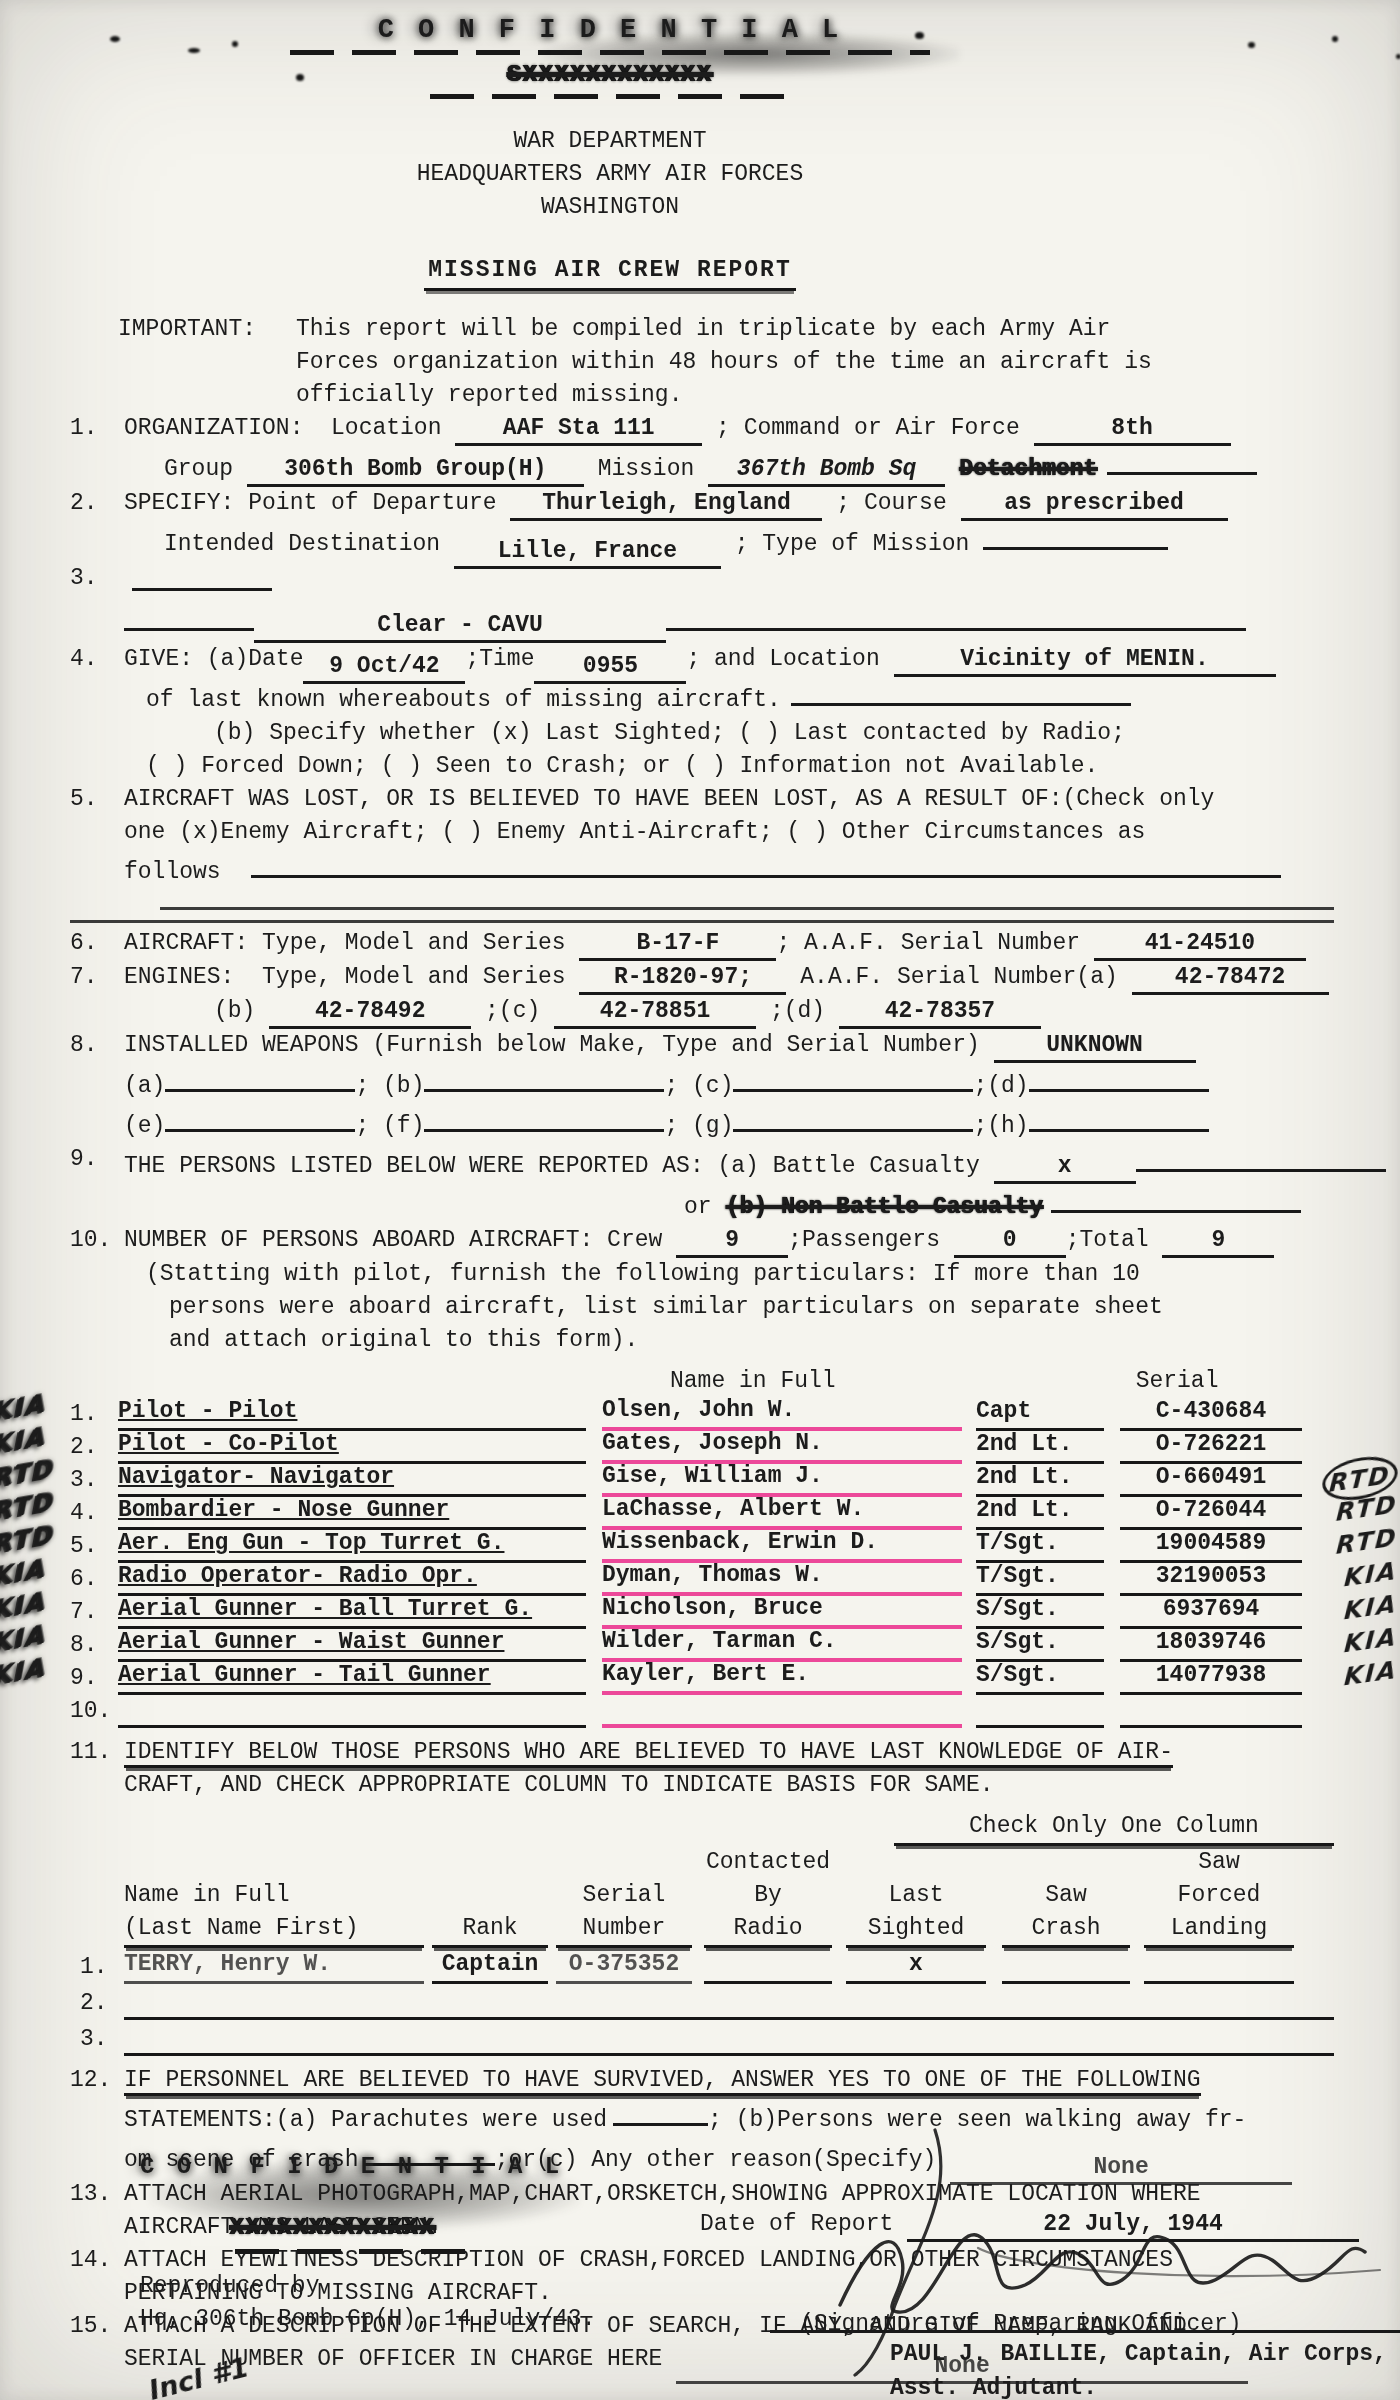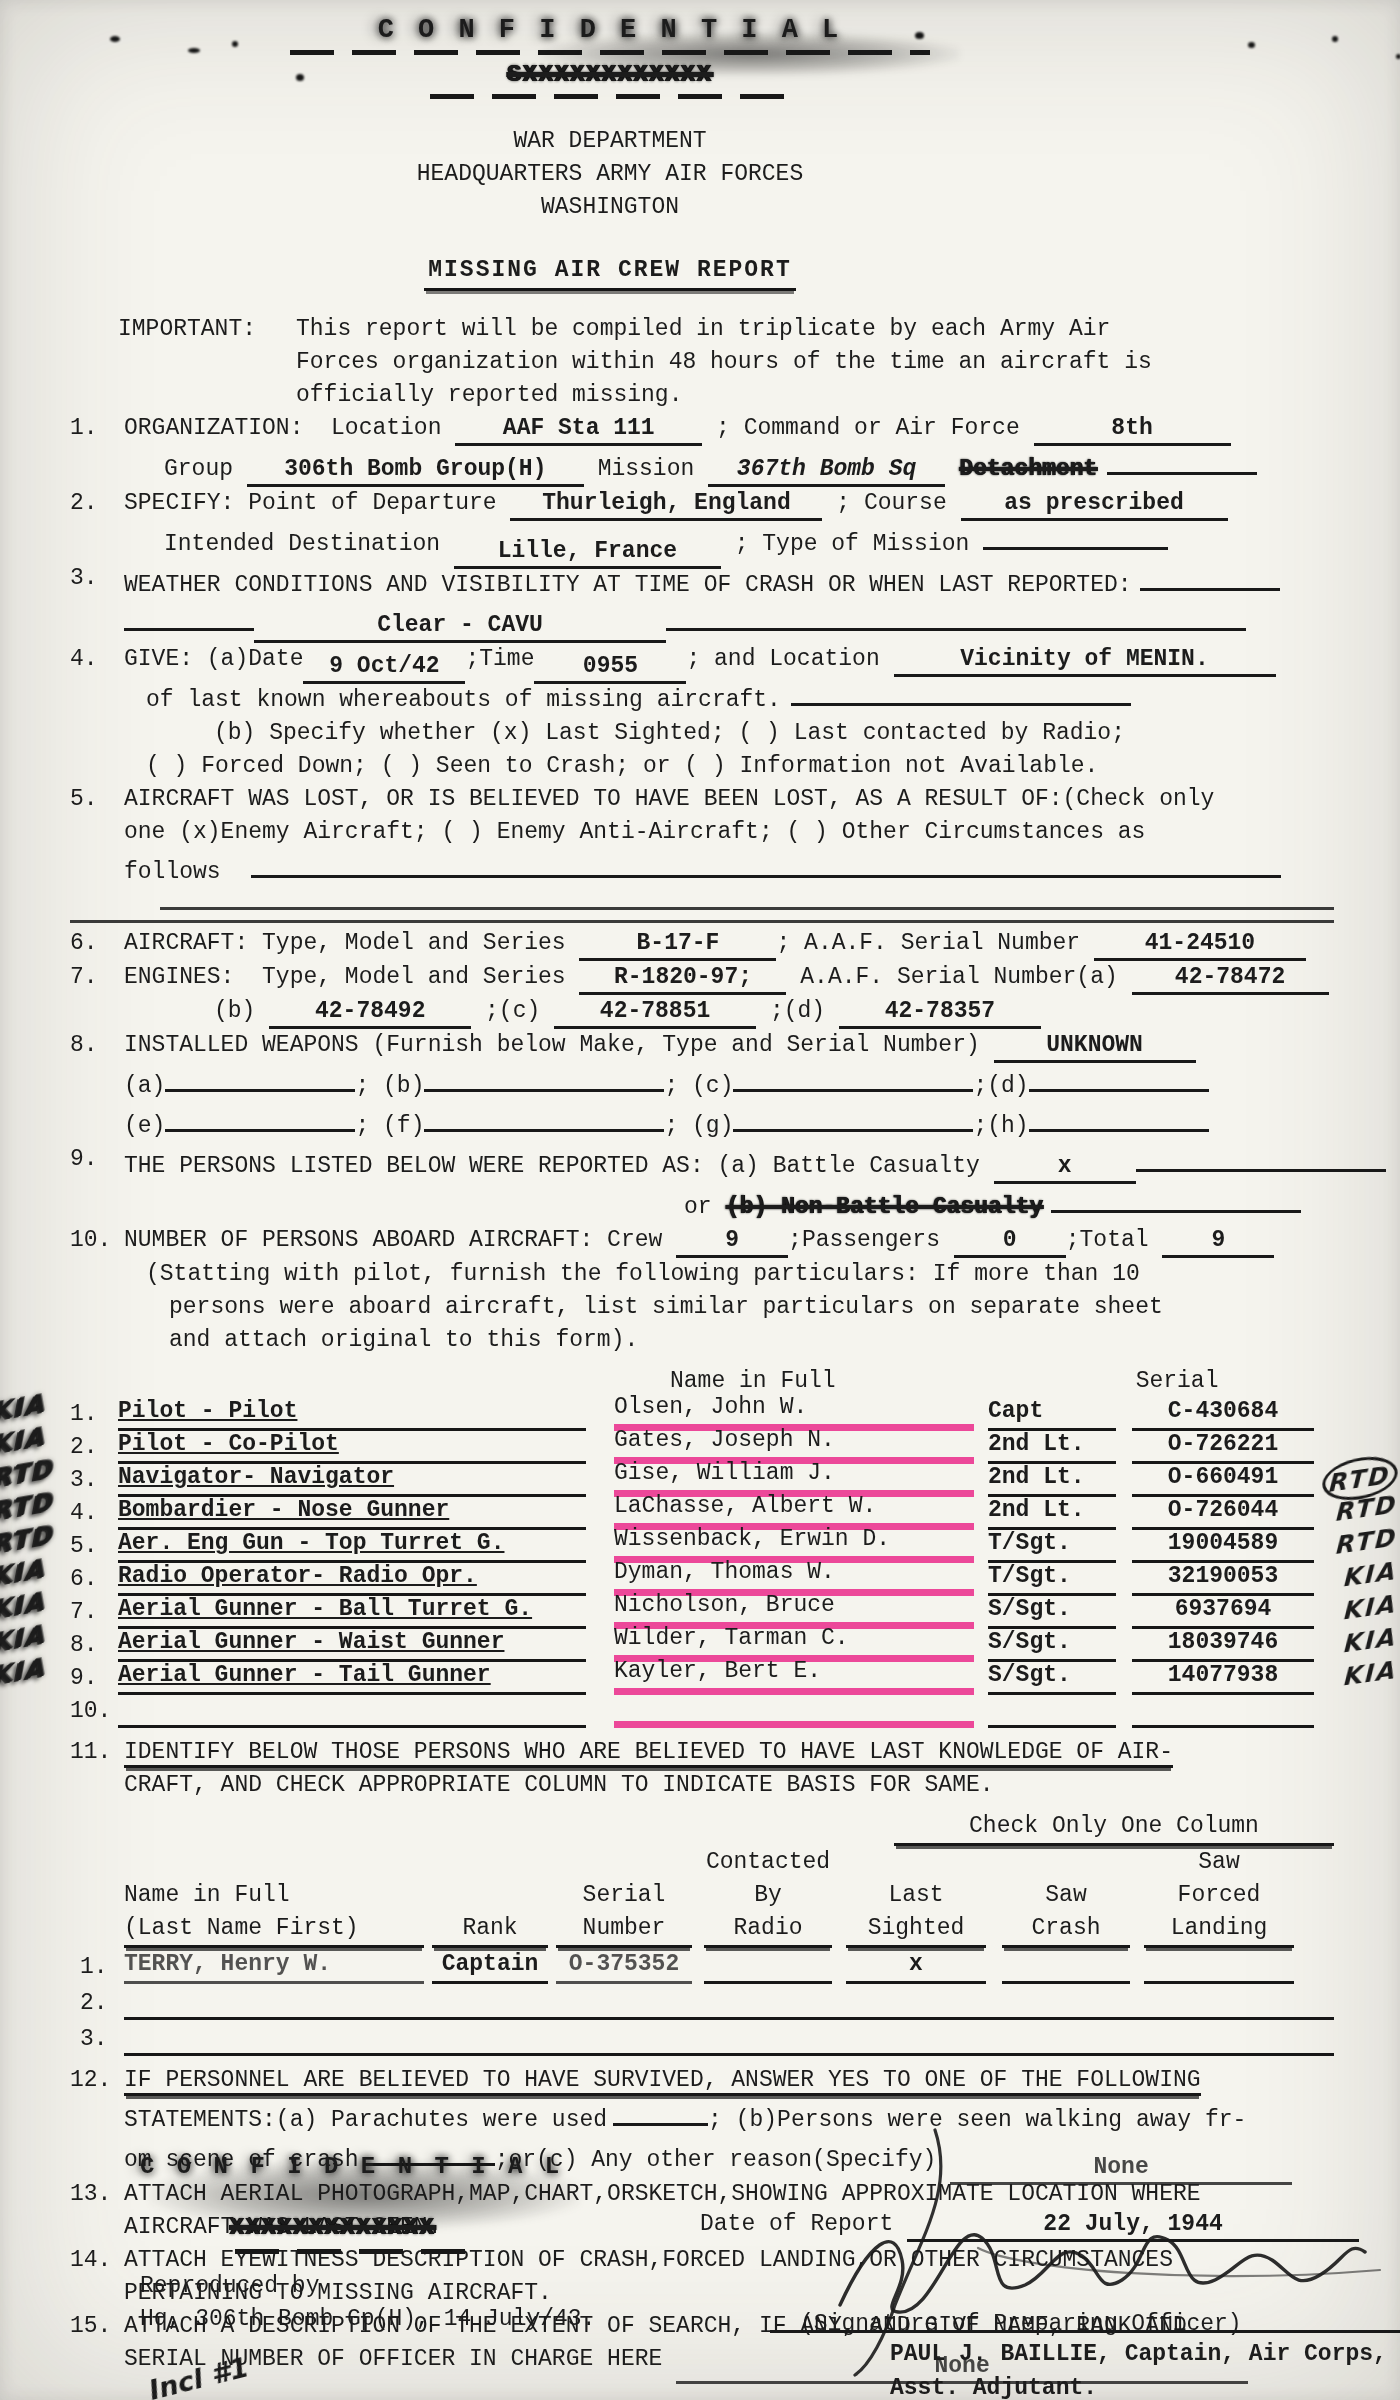--- a/index.html
+++ b/index.html
@@ -30,21 +30,21 @@
         padding:0 6px;line-height:30px;vertical-align:baseline;}
   .blank{border-bottom:3px solid #191919;display:inline-block;height:26px;vertical-align:baseline;}
   .sub{position:relative;top:7px;}
   .xout{font-weight:700;text-decoration:line-through;text-decoration-thickness:4px;
         text-shadow:1px 0 0 #141414,0 0 2px rgba(10,10,10,.85);filter:blur(.35px);}
   .rule{height:3px;background:#1a1a1a;opacity:.85;}
   
   .crow{display:flex;align-items:flex-end;position:relative;height:33px;}
   .c-num{width:48px;flex:none;}
   .c-pos{width:468px;flex:none;border-bottom:3px solid #171717;font-weight:700;overflow:hidden;text-decoration:underline;}
-  .c-name{width:360px;flex:none;border-bottom:7px solid #ec4899;font-weight:400;margin-left:28px;overflow:hidden;}
+  .c-name{width:360px;flex:none;border-bottom:4px solid #ec4899;font-weight:700;margin-left:16px;overflow:hidden;}
   .c-rank{width:128px;flex:none;border-bottom:3px solid #171717;font-weight:700;margin-left:14px;}
   .c-serial{width:182px;flex:none;border-bottom:3px solid #171717;font-weight:700;margin-left:16px;text-align:center;}
   .hand{font-family:"DejaVu Sans",sans-serif;font-style:italic;font-weight:700;font-size:25px;letter-spacing:2px;}
   .m-left{position:absolute;left:-76px;top:-7px;transform:rotate(-10deg) skewX(-10deg);
           text-shadow:-2px 1px 0 rgba(15,15,15,.8),1px -1px 0 rgba(15,15,15,.6),-5px 3px 4px rgba(15,15,15,.7),0 0 5px rgba(10,10,10,.55);
           filter:blur(.45px);}
   .m-right{position:absolute;right:-64px;top:-6px;transform:rotate(-8deg) skewX(-12deg);filter:blur(.3px);}
   .circ{border:3px solid #1b1b1b;border-radius:50%;padding:1px 4px;}
   
   .krow,.khead{display:flex;align-items:flex-end;}
@@ -114,21 +114,21 @@
       <div class="inum">2.</div>
       <div class="ibody">
         <div class="line"><span>SPECIFY: Point of Departure</span> <span class="fill" style="min-width:300px;">Thurleigh, England</span> <span>; Course</span> <span class="fill" style="min-width:255px;">as prescribed</span></div>
         <div class="line" style="margin-left:40px;"><span>Intended Destination</span> <span class="fill sub" style="min-width:255px;">Lille, France</span> <span>; Type of Mission</span> <span class="blank" style="width:185px;"></span></div>
       </div>
     </div>
 
     <div class="item">
       <div class="inum">3.</div>
       <div class="ibody">
-        <div class="line"><span>WEATHER CONDITIONS AND VISIBILITY AT TIME OF CRASH OR WHEN LAST REPORTED:</span><span class="blank" style="width:140px;margin-left:8px;"></span></div>
+        <div class="line"><span class="blank" style="width:140px;margin-left:8px;"></span></div>
         <div class="line"><span class="blank" style="width:130px;"></span><span class="fill" style="min-width:400px;">Clear - CAVU</span><span class="blank" style="width:580px;"></span></div>
       </div>
     </div>
 
     <div class="item">
       <div class="inum">4.</div>
       <div class="ibody">
         <div class="line"><span>GIVE: (a)Date</span><span class="fill sub" style="min-width:150px;">9 Oct/42</span><span>;Time</span><span class="fill sub" style="min-width:140px;">0955</span><span>; and Location</span> <span class="fill" style="min-width:370px;">Vicinity of MENIN.</span></div>
         <div class="line" style="margin-left:22px;"><span>of last known whereabouts of missing aircraft.</span><span class="blank" style="width:340px;margin-left:10px;"></span></div>
         <div class="line" style="margin-left:90px;"><span>(b) Specify whether (x) Last Sighted; ( ) Last contacted by Radio;</span></div>

